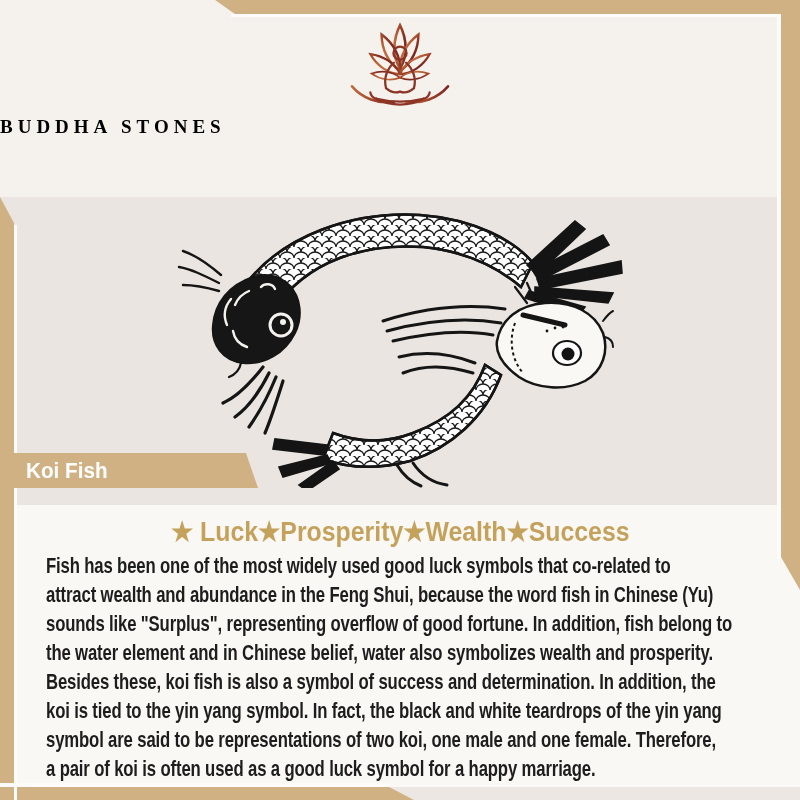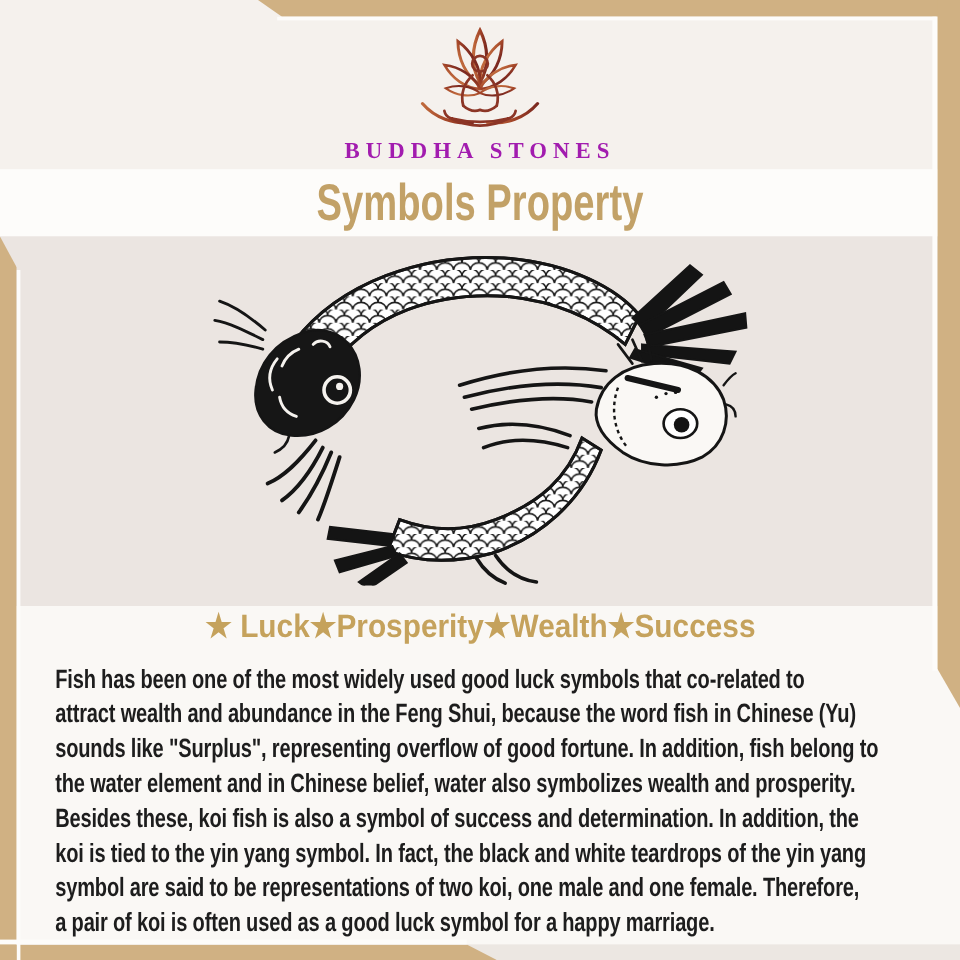--- a/index.html
+++ b/index.html
@@ -24,50 +24,47 @@
     clip-path:polygon(0 0,100% 26px,100% 100%,0 100%);}
   #gold-bottom{left:0;top:787px;width:414px;height:13px;
     clip-path:polygon(0 0,389px 0,100% 100%,0 100%);}
   .seam{background:#fdfcfa;}
   #seam-top{left:231px;top:14px;width:549px;height:3px;}
   #seam-right{left:777px;top:14px;width:4px;height:545px;}
   #seam-left{left:14px;top:225px;width:3px;height:575px;}
   #seam-bottom{left:0;top:783px;width:389px;height:4px;}
   
   #logo{left:320px;top:20px;width:160px;height:96px;}
-  #brand-name{left:0;top:116px;width:800px;height:24px;text-align:center;
+  #brand-name{left:0;top:116px;width:800px;height:24px;text-align:left;
     font-family:"Liberation Serif",serif;font-size:19px;font-weight:600;
-    letter-spacing:5px;color:#a21caf;}
+    letter-spacing:5px;color:#000000;}
   
   #page-title{font-size:43px;font-weight:bold;color:#c2a167;white-space:nowrap;
     transform:scaleX(.74);letter-spacing:0;}
   #section-banner{left:0;top:453px;width:258px;height:35px;background:#d0b183;
     clip-path:polygon(0 0,246px 0,100% 100%,0 100%);
     display:flex;align-items:center;}
   #section-banner span{font-size:22px;font-weight:bold;color:#ffffff;
     margin-left:26px;white-space:nowrap;transform:scaleX(.94);transform-origin:left;}
   #tagline{left:0;top:506px;width:800px;height:42px;display:flex;
-    align-items:flex-start;justify-content:center;}
+    align-items:flex-end;justify-content:center;}
   #tagline span{font-size:27px;font-weight:bold;color:#c5a25c;white-space:nowrap;
     transform:scaleX(.92);}
   #body-text{left:18px;top:551px;width:782px;margin-left:28px;}
   #body-text .bline{height:29px;line-height:29px;font-size:22px;font-weight:bold;
     color:#1d1d1d;letter-spacing:-.2px;white-space:nowrap;
     transform:scaleX(.76);transform-origin:left center;}
   
   #koi{left:175px;top:203px;width:470px;height:285px;}
 </style>
 </head>
 <body>
 
 <div id="frame">
 
-  <div class="abs" id="title-band">
-    <span id="page-title">Symbols Property</span>
-  </div>
   <div class="abs" id="mid-section"></div>
   <div class="abs" id="bottom-section"></div>
   <div class="abs" id="bottom-strip"></div>
 
   <svg class="abs" id="logo" viewBox="0 0 170 110">
     <defs>
       <linearGradient id="lg" x1="0" y1="0" x2="1" y2="0">
         <stop offset="0" stop-color="#c06a3d"></stop>
           <stop offset="0.55" stop-color="#a04227"></stop>
           <stop offset="1" stop-color="#7a2820"></stop>
@@ -199,20 +196,23 @@
 
   <div class="abs gold" id="gold-top"></div>
   <div class="abs gold" id="gold-right"></div>
   <div class="abs gold" id="gold-left"></div>
   <div class="abs gold" id="gold-bottom"></div>
   <div class="abs seam" id="seam-top"></div>
   <div class="abs seam" id="seam-right"></div>
   <div class="abs seam" id="seam-left"></div>
   <div class="abs seam" id="seam-bottom"></div>
 
+  <div class="abs" id="section-banner">
+    <span>Koi Fish</span>
+  </div>
 
   <div class="abs" id="tagline">
     <span>★ Luck★Prosperity★Wealth★Success</span>
   </div>
 
   <div class="abs" id="body-text">
     <div class="bline">Fish has been one of the most widely used good luck symbols that co-related to</div>
     <div class="bline">attract wealth and abundance in the Feng Shui, because the word fish in Chinese (Yu)</div>
     <div class="bline">sounds like "Surplus", representing overflow of good fortune. In addition, fish belong to</div>
     <div class="bline">the water element and in Chinese belief, water also symbolizes wealth and prosperity.</div>

